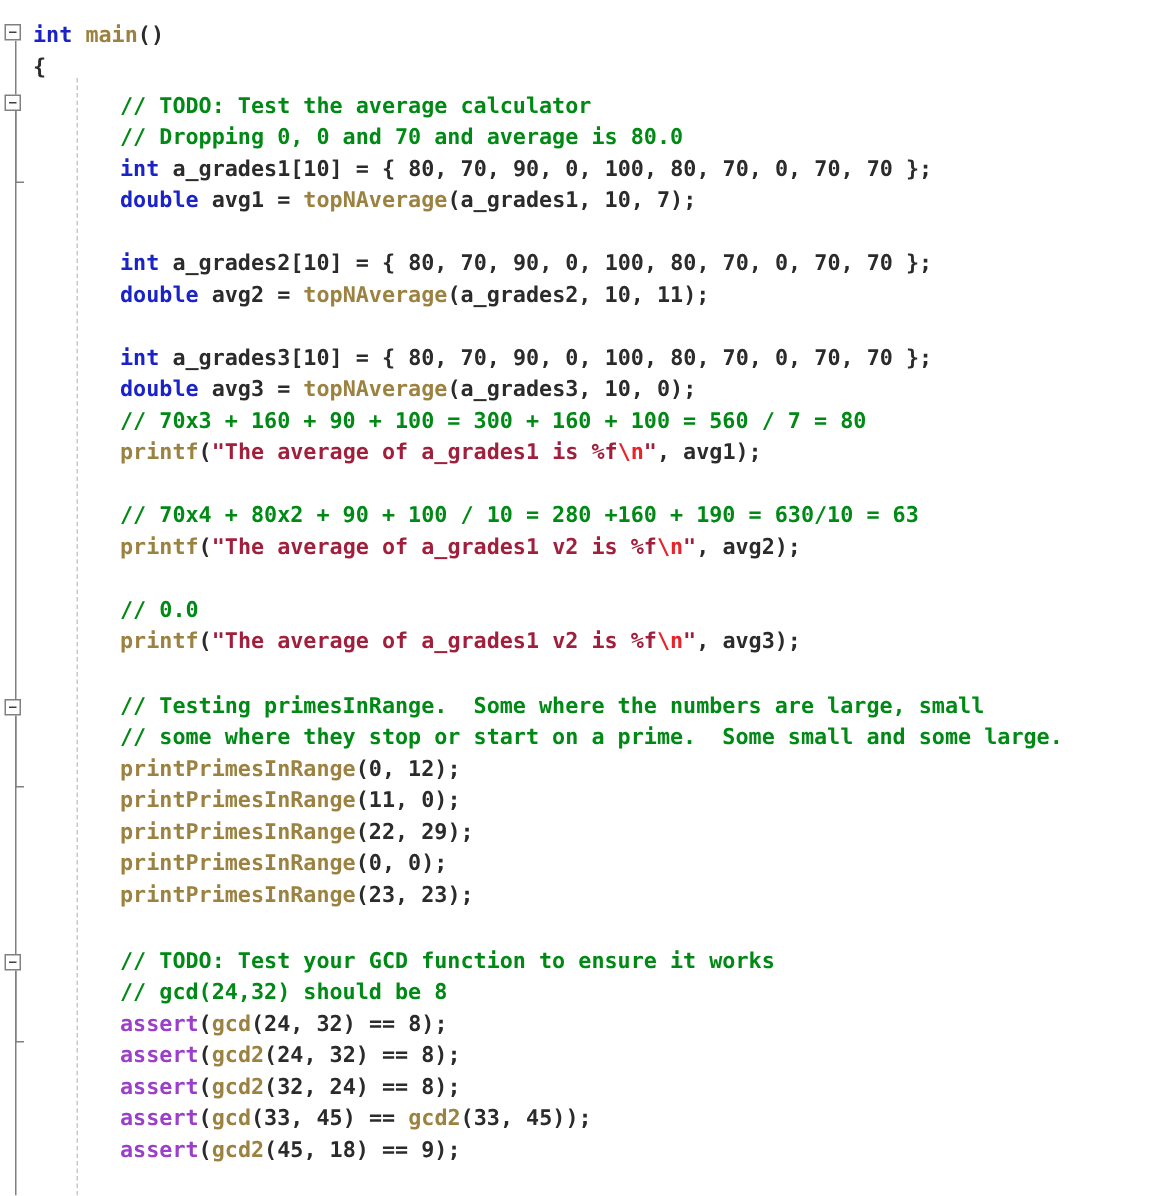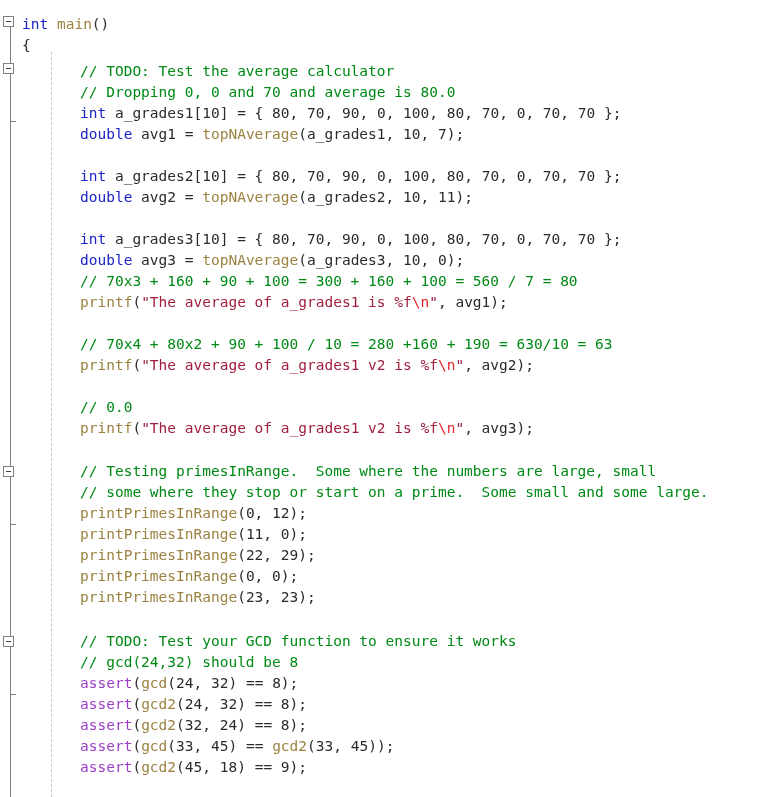--- a/index.html
+++ b/index.html
@@ -77,20 +77,21 @@
   
   .code {
     position: absolute;
     left: 0;
     top: 0;
     width: 783px;
     height: 797px;
     font-size: 14.5px;
     line-height: 21px;
     white-space: pre;
+    font-weight: bold;
   }
 
   .line {
     position: absolute;
     left: 0;
     width: 783px;
     height: 21px;
     white-space: pre;
   }
 

